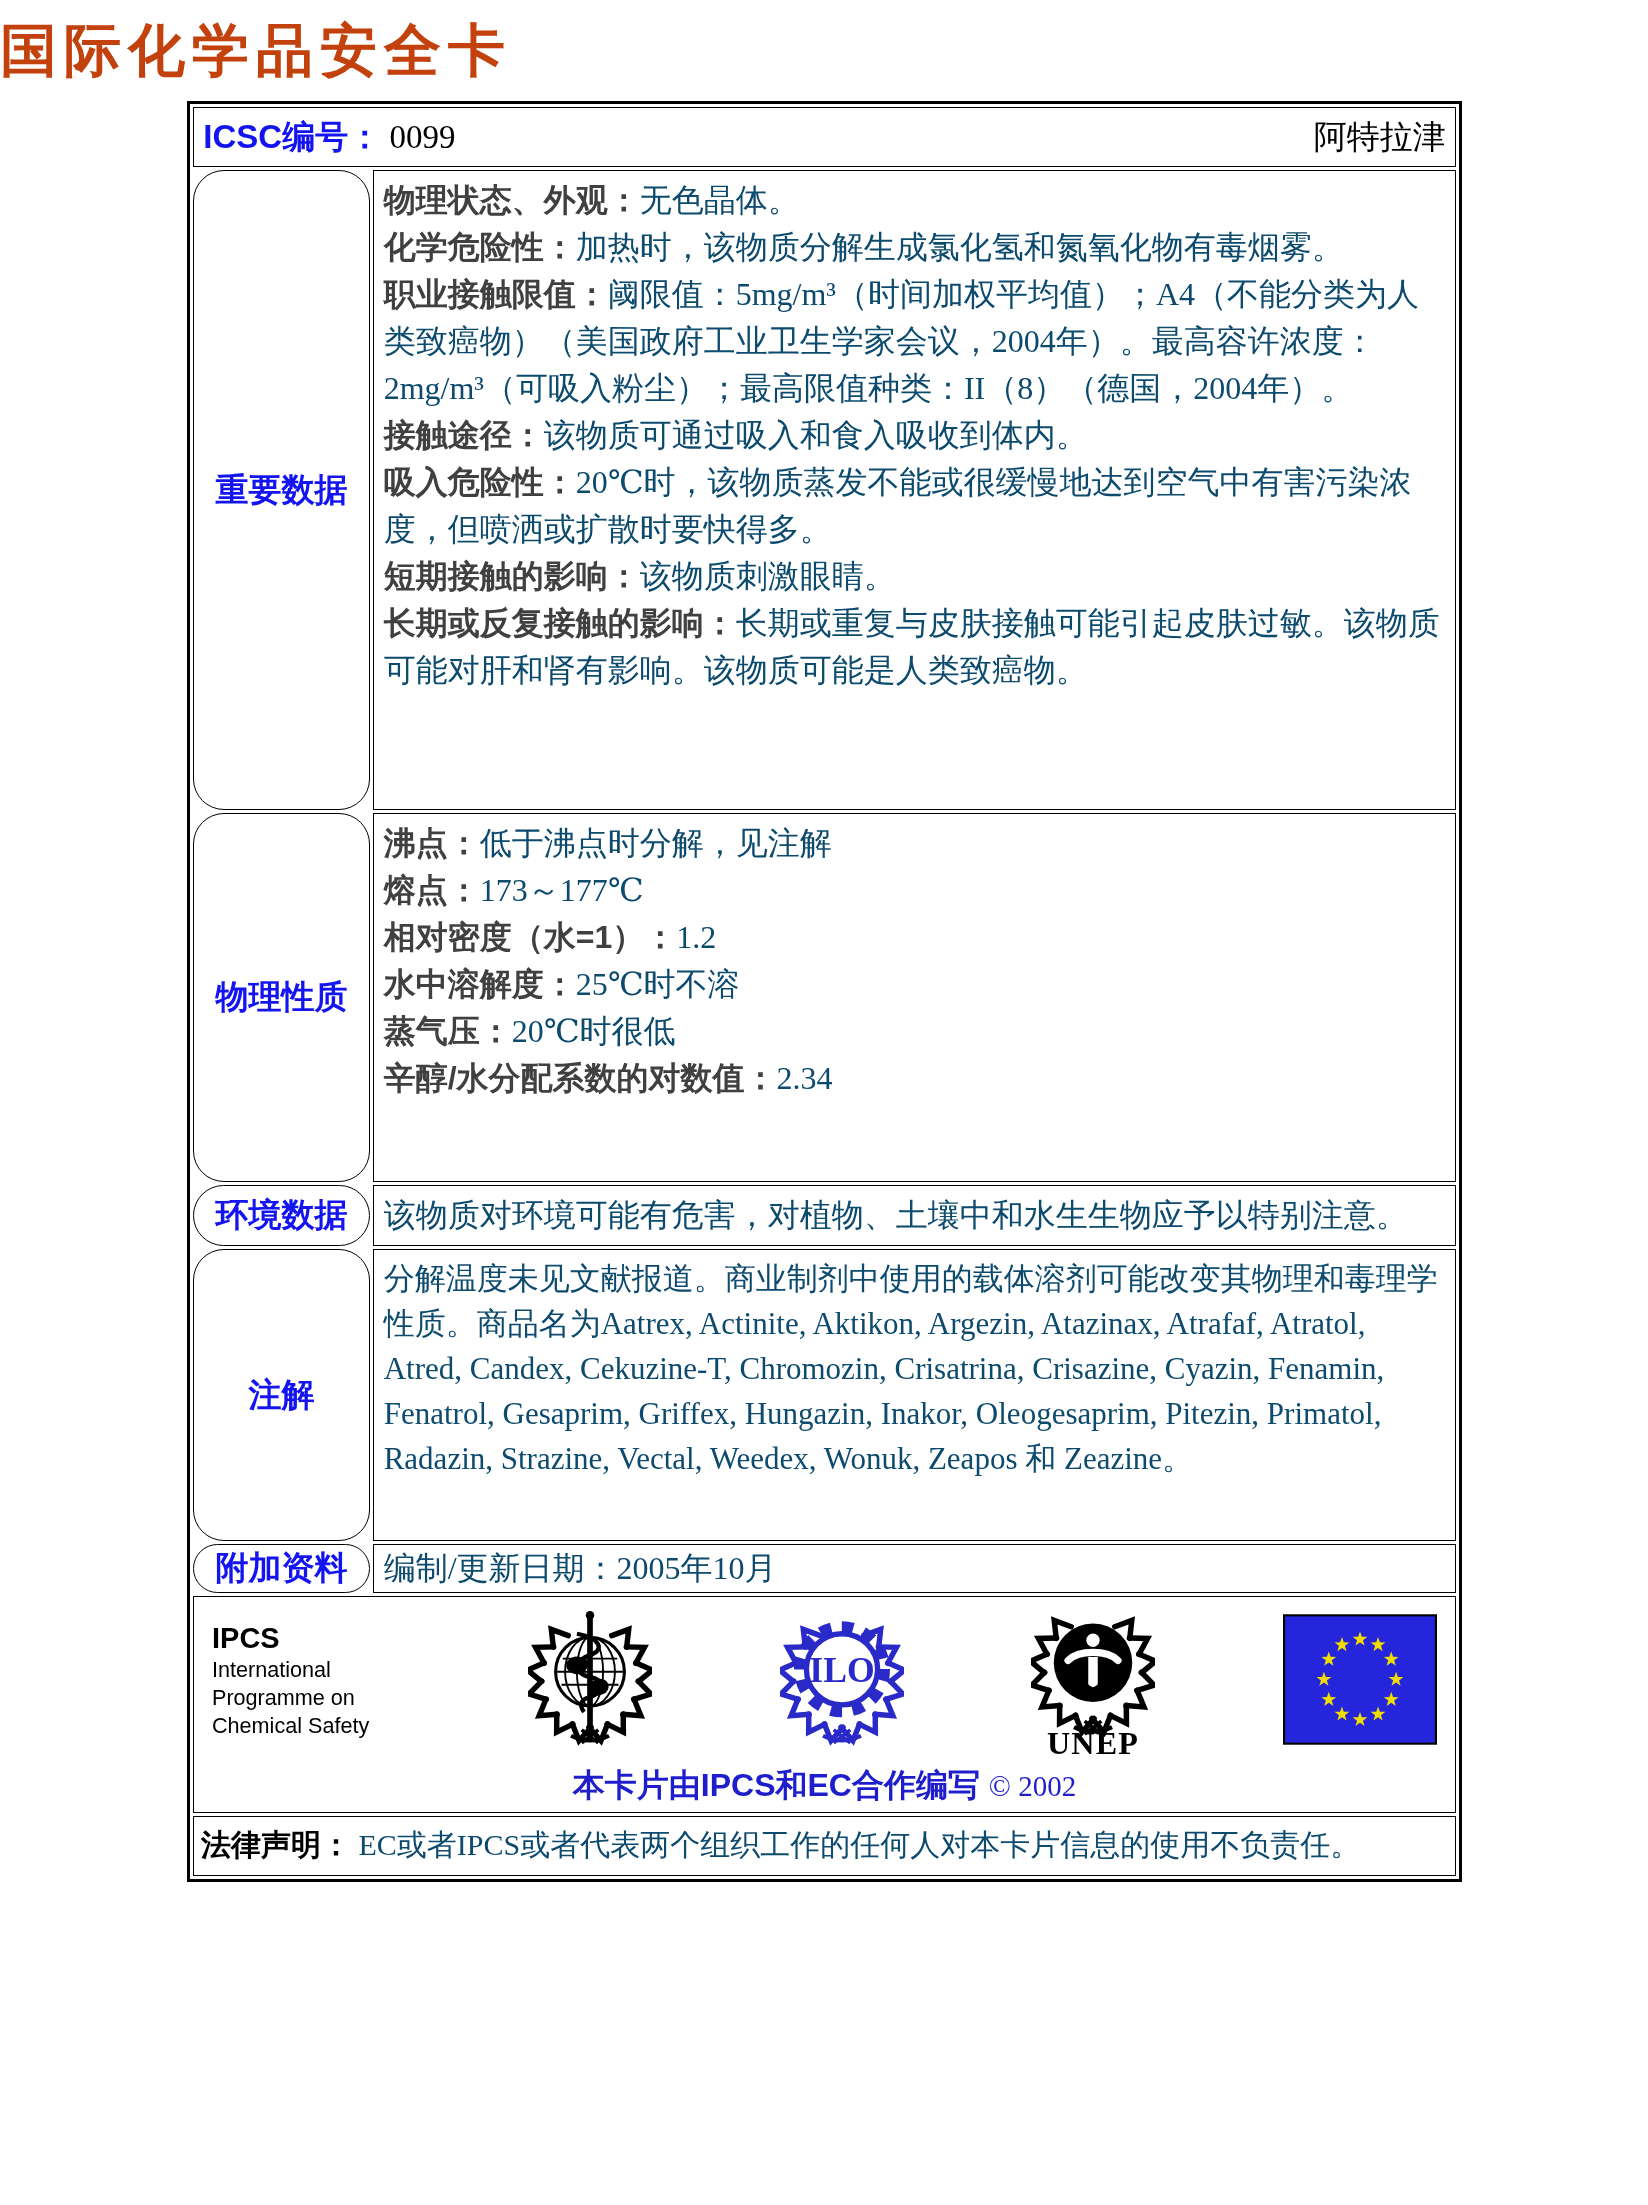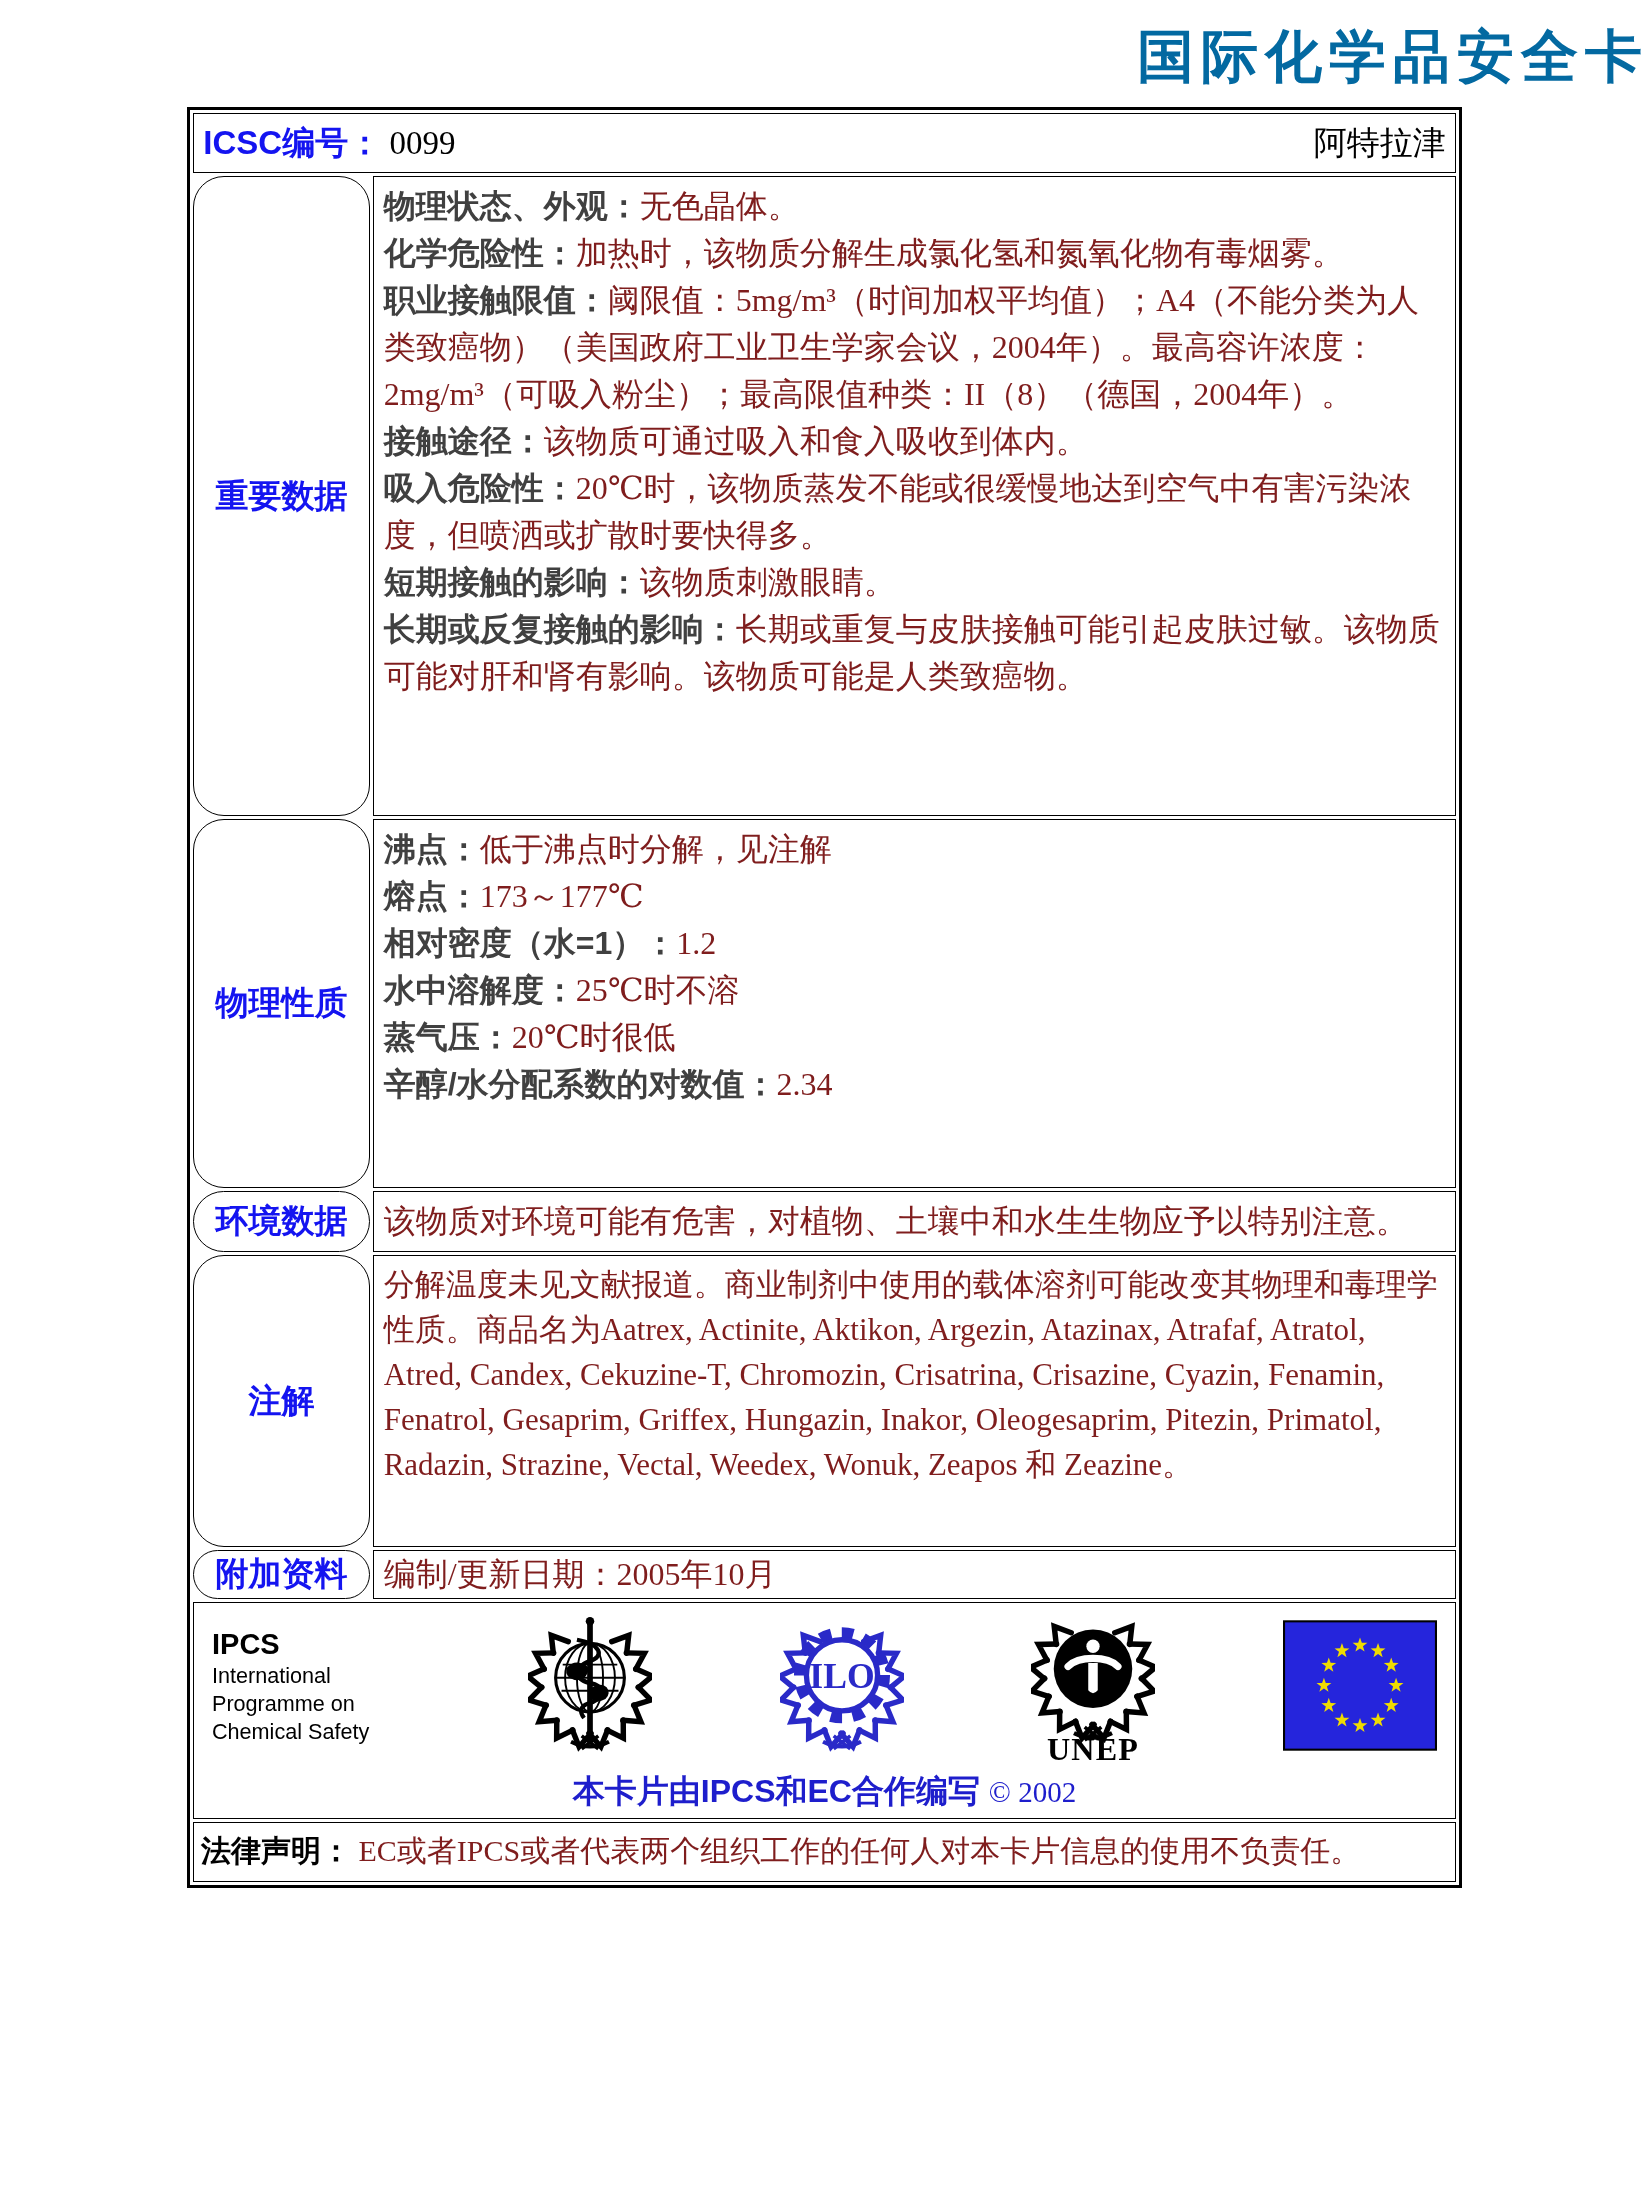--- a/index.html
+++ b/index.html
@@ -2,23 +2,23 @@
 <html lang="zh" style="font-size:11px"><head>
 <meta charset="utf-8">
 <style>
   html,body{margin:0;padding:0;}
   body{
     width:1649px;height:2205px;background:#ffffff;
     font-family:"Liberation Serif","DejaVu Serif",serif;
     color:#000;
   }
   .page-title{
-    text-align:right;color:#0369a1;font-weight:bold;
+    text-align:left;color:#c2410c;font-weight:bold;
     font-size:57px;letter-spacing:7px;
-    padding-top:19px;margin:0 0 11px 0;
+    padding-top:13px;margin:0 0 11px 0;
     font-family:"Liberation Serif","DejaVu Serif",serif;
   }
   .card{width:1275px;margin:0 auto;border:3.5px solid #000;background:#fff;box-sizing:border-box;}
   table.icsc{width:100%;border-collapse:separate;border-spacing:3.5px;table-layout:fixed;}
   table.icsc td{border:1.4px solid #000;background:#fff;box-sizing:border-box;}
   col.c-side{width:177px;}
   .header-cell{height:60px;vertical-align:middle;}
   .header-inner{display:flex;justify-content:space-between;align-items:center;padding:0 8.3px;font-size:33px;}
   .hdr-left{white-space:nowrap;}
   .blue-label{
@@ -30,21 +30,21 @@
     color:#1414f0;font-weight:bold;font-size:33px;
     font-family:"Liberation Sans","DejaVu Sans",sans-serif;
   }
   .content-cell{vertical-align:top;padding:5.6px 9.7px;font-size:32px;line-height:47px;}
   .content-cell.v-mid{vertical-align:middle;padding-top:0;padding-bottom:0;}
   .content-cell p{margin:0;}
   .k{
     color:#404040;font-weight:bold;
     font-family:"Liberation Sans","DejaVu Sans",sans-serif;
   }
-  .v{color:#7f1d1d;}
+  .v{color:#0c4a6e;}
   .notes-cell{font-size:31px;line-height:45px;}
   
   .logos-cell{vertical-align:middle;padding:4.2px 0;}
   .logo-row{display:flex;align-items:center;justify-content:space-between;padding:0 18px;}
   .ipcs-block{font-family:"Liberation Sans","DejaVu Sans",sans-serif;color:#000;width:188px;}
   .ipcs-acronym{font-weight:bold;font-size:29px;line-height:36px;}
   .ipcs-line{font-size:21.6px;line-height:28px;}
   .caption{
     text-align:center;margin-top:5.6px;font-size:32px;
     color:#1e1ecc;font-weight:bold;

